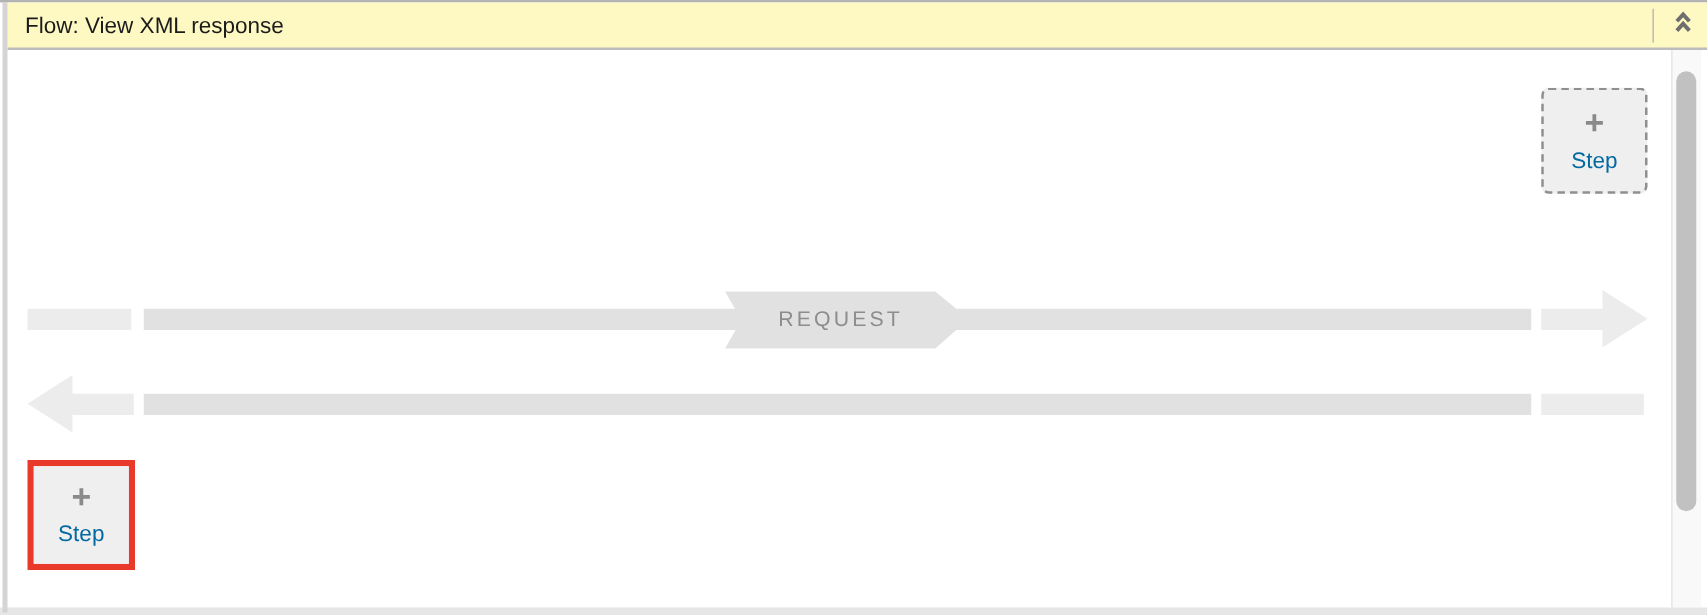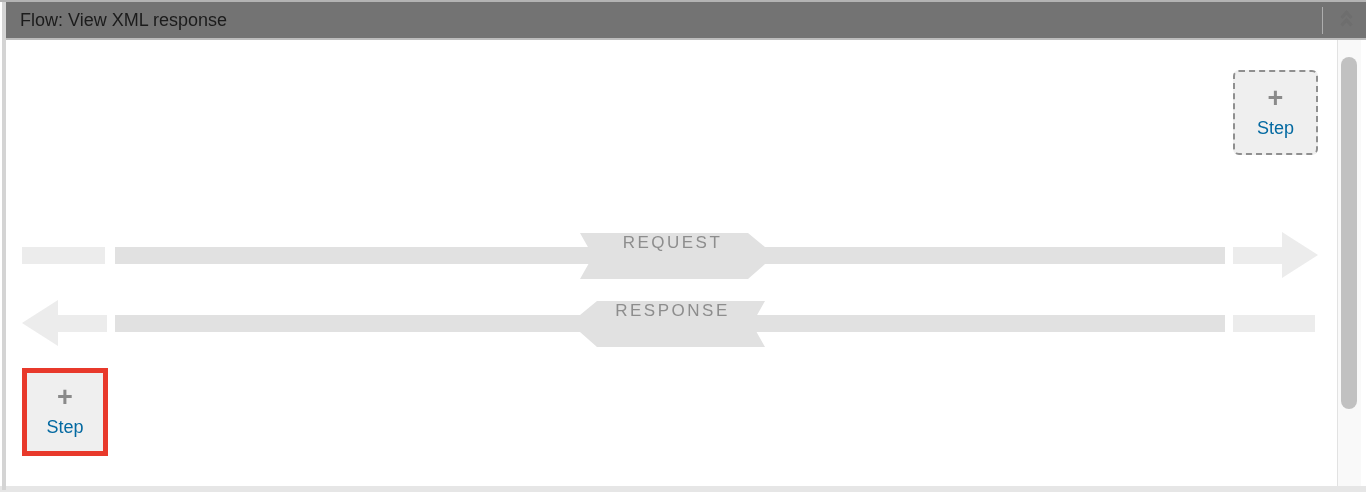--- a/index.html
+++ b/index.html
@@ -22,21 +22,21 @@
     width: 4px; height: 488px; background: #d4d4d4;
   }
   .bottom-frame {
     position: absolute; left: 0; top: 486px;
     width: 1366px; height: 6px; background: #e6e6e6;
   }
 
   .header {
     position: absolute; left: 6px; top: 2px;
     width: 1360px; height: 38px;
-    background: #737373;
+    background: #fef9c3;
     border-bottom: 2px solid #bcbcbc;
   }
   .header-title {
     position: absolute; left: 14px; top: 0;
     height: 36px; line-height: 36px;
     font-size: 18px; color: #1b1b1b;
   }
   .header-divider {
     position: absolute; left: 1316px; top: 5px;
     width: 1px; height: 27px; background: #adadad;
@@ -119,21 +119,21 @@
     border-right: 36px solid #ececec;
   }
   .response-arrow-shaft{ left: 56px;  top: 315px; width: 51px; }
   .response-bar        { left: 115px; top: 315px; width: 1110px; }
   .response-stub-right { left: 1233px; top: 315px; width: 82px; }
 
   
   .banner {
     position: absolute; width: 185px; height: 46px;
     background: #e1e1e1;
-    display: flex; justify-content: center;
+    display: flex; align-items: center; justify-content: center;
     font-size: 17px; letter-spacing: 2.5px; color: #8d8d8d;
   }
   .banner.request {
     left: 580px; top: 233px;
     clip-path: polygon(0 0, 168px 0, 185px 14px, 185px 31px, 168px 46px, 0 46px, 13px 23px);
   }
   .banner.response {
     left: 580px; top: 301px;
     clip-path: polygon(17px 0, 185px 0, 172px 23px, 185px 46px, 17px 46px, 0 31px, 0 14px);
   }
@@ -169,23 +169,20 @@
   <div class="bar request-bar"></div>
   <div class="banner request">
     <span>REQUEST</span>
   </div>
   <div class="bar light request-arrow-shaft"></div>
   <div class="request-arrow-head"></div>
 
   <div class="response-arrow-head"></div>
   <div class="bar light response-arrow-shaft"></div>
   <div class="bar response-bar"></div>
-  <div class="banner response">
-    <span>RESPONSE</span>
-  </div>
   <div class="bar light response-stub-right"></div>
 
   <div class="highlight-box">
     <div class="step-button bottom-left">
       <span class="plus">+</span>
       <span class="step-label">Step</span>
     </div>
   </div>
 
   <div class="scrollbar-track"></div>

